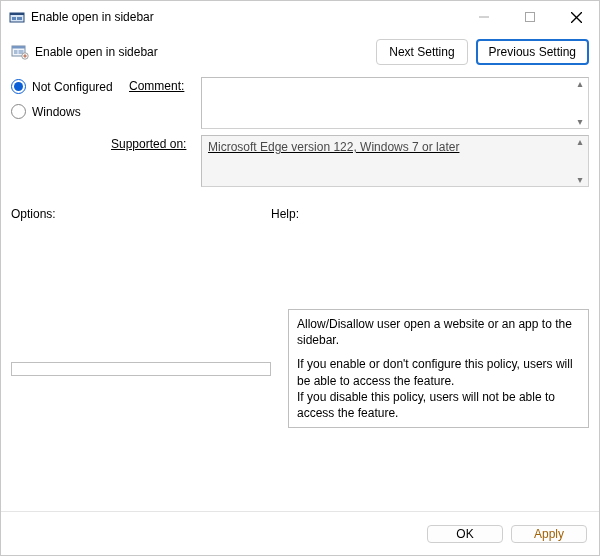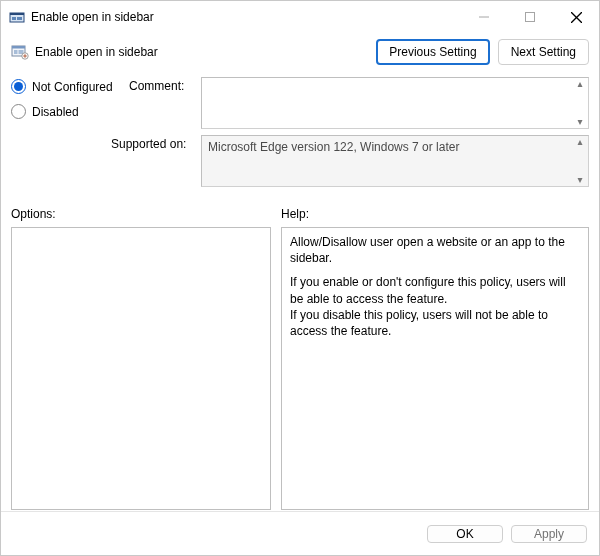--- a/index.html
+++ b/index.html
@@ -84,21 +84,21 @@
     background:#fff;
   }
   .radio-circle.checked { border: 1px solid #0a5fd6; }
   .radio-dot {
     width: 9px; height: 9px; border-radius: 50%;
     background: #0a5fd6;
   }
   .radio-label { font-size: 12px; }
   .fields-col {
     flex: 1;
-    display: flex; flex-direction: column;
+    display: flex; flex-direction: column; text-decoration: underline;
   }
   .field-row {
     display: flex; align-items: flex-start;
     margin-bottom: 6px;
   }
   .field-label {
     width: 72px;
     font-size: 12px;
     padding-top: 2px;
     text-align: left;
@@ -120,28 +120,29 @@
   .mini-scroll-up, .mini-scroll-down {
     position: absolute; right: 2px; width: 12px; height: 10px;
     color: #777; font-size:10px; line-height:10px; text-align:center;
     user-select:none;
   }
   .mini-scroll-up { top: 1px; }
   .mini-scroll-down { bottom: 1px; }
   .panels-labels {
     display: flex;
     padding: 14px 10px 4px 10px;
-    gap: 10px;
+    gap: 0;
   }
   .panels-labels .lbl-left { width: 260px; }
   .panels {
     display: flex;
     padding: 2px 10px 0 10px;
-    gap: 10px;
+    gap: 17px;
     height: 285px;
+    align-items: center;
   }
   .panel {
     border: 1px solid #bfbfbf;
     background: #ffffff;
     padding: 6px 8px;
     font-size: 12px;
     overflow: hidden;
     line-height: 1.35;
   }
   .panel.options { width: 260px; }
@@ -160,21 +161,21 @@
     min-width: 76px;
     padding: 0 12px;
     border: 1px solid #cfcfcf;
     border-radius: 4px;
     background: #fdfdfd;
     font-family: inherit;
     font-size: 12px;
     color:#000;
   }
   .footer button.disabled {
-    color: #737373;
+    color: #a16207;
   }
 </style>
 </head>
 <body>
 
 <div class="titlebar">
   <span class="app-icon">
     <svg width="16" height="16" viewBox="0 0 16 16">
       <rect x="1" y="4" width="14" height="9" fill="#d7e4f3" stroke="#27497a" stroke-width="1"></rect>
       <rect x="1" y="4" width="14" height="2" fill="#27497a"></rect>
@@ -208,35 +209,35 @@
       <rect x="1" y="2" width="13" height="10" fill="#f2f5fa" stroke="#7a8ca5" stroke-width="1"></rect>
       <rect x="1" y="2" width="13" height="2.5" fill="#7797c2"></rect>
       <rect x="3" y="6" width="3.5" height="4" fill="#a7bdd8"></rect>
       <rect x="7.5" y="6" width="5" height="4" fill="#a7bdd8"></rect>
       <circle cx="14" cy="12" r="3.2" fill="#fff" stroke="#888" stroke-width="0.8"></circle>
       <path d="M14 10.2 L14 13.8 M12.2 12 L15.8 12" stroke="#a84f2e" stroke-width="0.9"></path>
     </svg>
   </span>
   <span class="sub-title">Enable open in sidebar</span>
   <span class="sh-spacer"></span>
+  <button class="nav-btn">Next Setting</button>
   <button class="nav-btn focused">Previous Setting</button>
-  <button class="nav-btn">Next Setting</button>
 </div>
 
 <div class="config-row">
   <div class="radio-col">
     <div class="radio-item">
       <span class="radio-circle checked">
           <span class="radio-dot"></span>
         </span>
       <span class="radio-label">Not Configured</span>
     </div>
     <div class="radio-item">
       <span class="radio-circle"></span>
-      <span class="radio-label">Disabled</span>
+      <span class="radio-label">Windows</span>
     </div>
   </div>
 
   <div class="fields-col">
     <div class="field-row">
       <div class="field-label">Comment:</div>
       <div class="sunken comment-box">
         <span></span>
         <span class="mini-scroll-up">▴</span>
         <span class="mini-scroll-down">▾</span>

